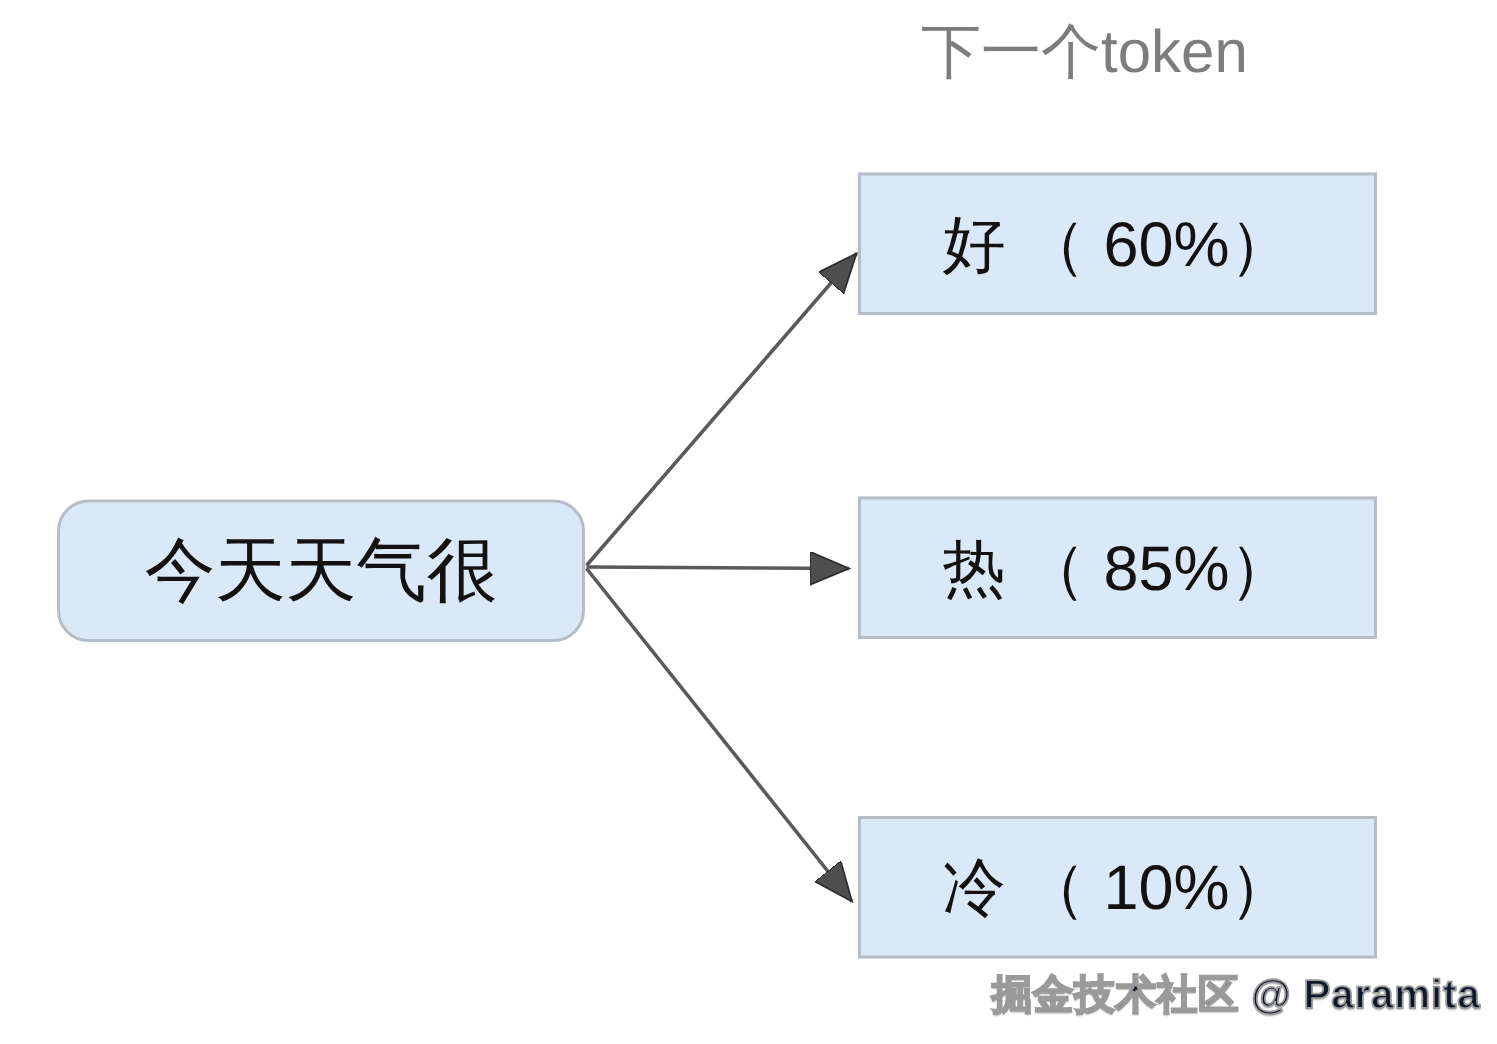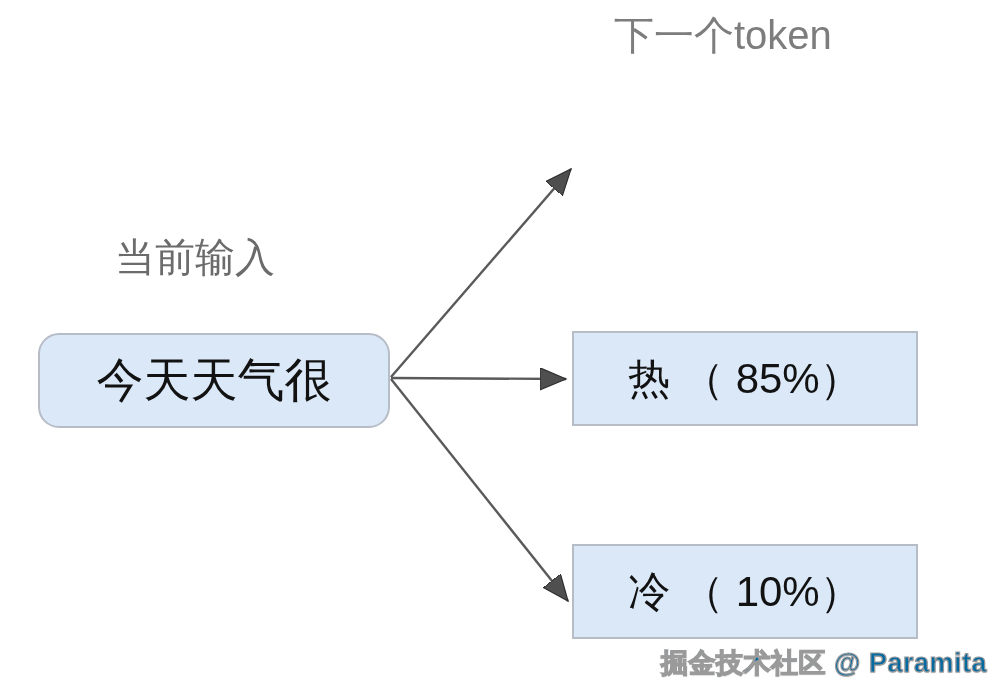--- a/index.html
+++ b/index.html
@@ -87,51 +87,53 @@
     stroke-width: 2.4;
   }
 
   .watermark {
     position: absolute;
     right: 11px;
     bottom: 15px;
     font-size: 27px;
     font-weight: 700;
     letter-spacing: 0.5px;
-    color: #0369a1;
+    color: #0f172a;
     -webkit-text-stroke: 1.2px var(--watermark-stroke);
     text-shadow: 0 1px 1px rgba(120,120,120,0.45);
     white-space: nowrap;
     margin-left: 10px;
   }
 </style>
 </head>
 <body>
 
 <div class="canvas">
 
   <div class="title">下一个token</div>
 
-  <div class="input-label">当前输入</div>
 
   <div class="box input-box">
     <span>今天天气很</span>
   </div>
 
   <svg class="arrows" viewBox="0 0 998 696" xmlns="http://www.w3.org/2000/svg">
     <defs>
       <marker id="ah" markerUnits="userSpaceOnUse" markerWidth="30" markerHeight="24" refX="26" refY="11" orient="auto">
         <polygon points="0,0 26,11 0,22" fill="#4f4f4f" stroke="#2e2e2e" stroke-width="1.2"></polygon>
       </marker>
     </defs>
     <line x1="391" y1="377" x2="571" y2="169" marker-end="url(#ah)"></line>
     <line x1="391" y1="378" x2="566" y2="379" marker-end="url(#ah)"></line>
     <line x1="391" y1="379" x2="568" y2="601" marker-end="url(#ah)"></line>
   </svg>
 
+  <div class="box out-box good">
+    <span>好 （ 60%）</span>
+  </div>
 
   <div class="box out-box hot">
     <span>热 （ 85%）</span>
   </div>
 
   <div class="box out-box cold">
     <span>冷 （ 10%）</span>
   </div>
 
   <div class="watermark">掘金技术社区 @ Paramita</div>

